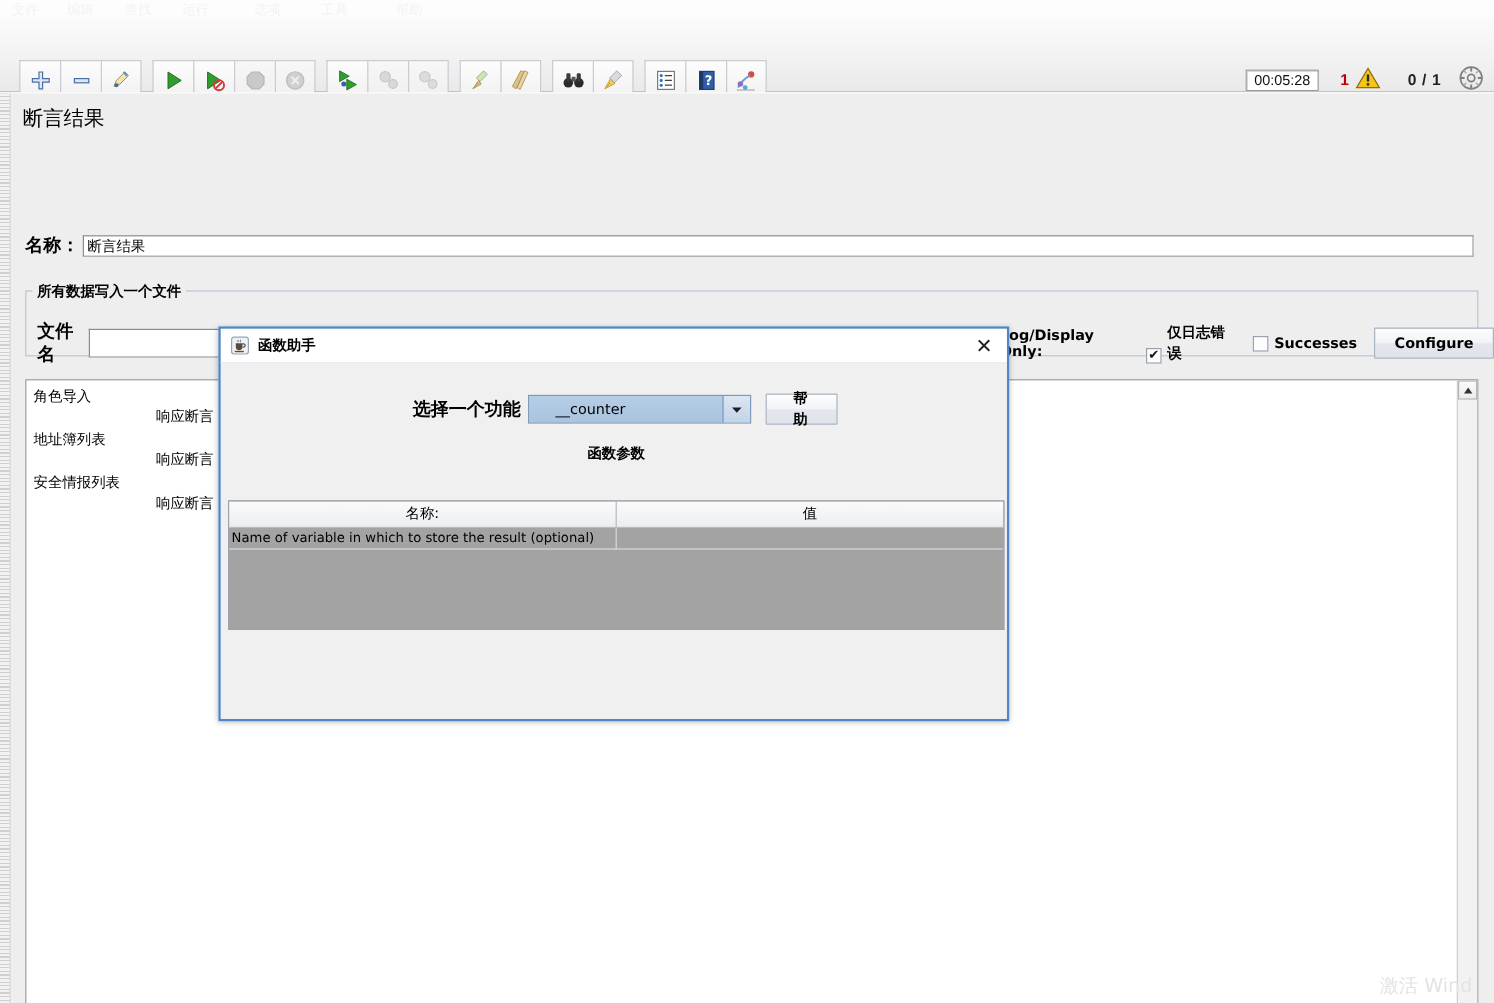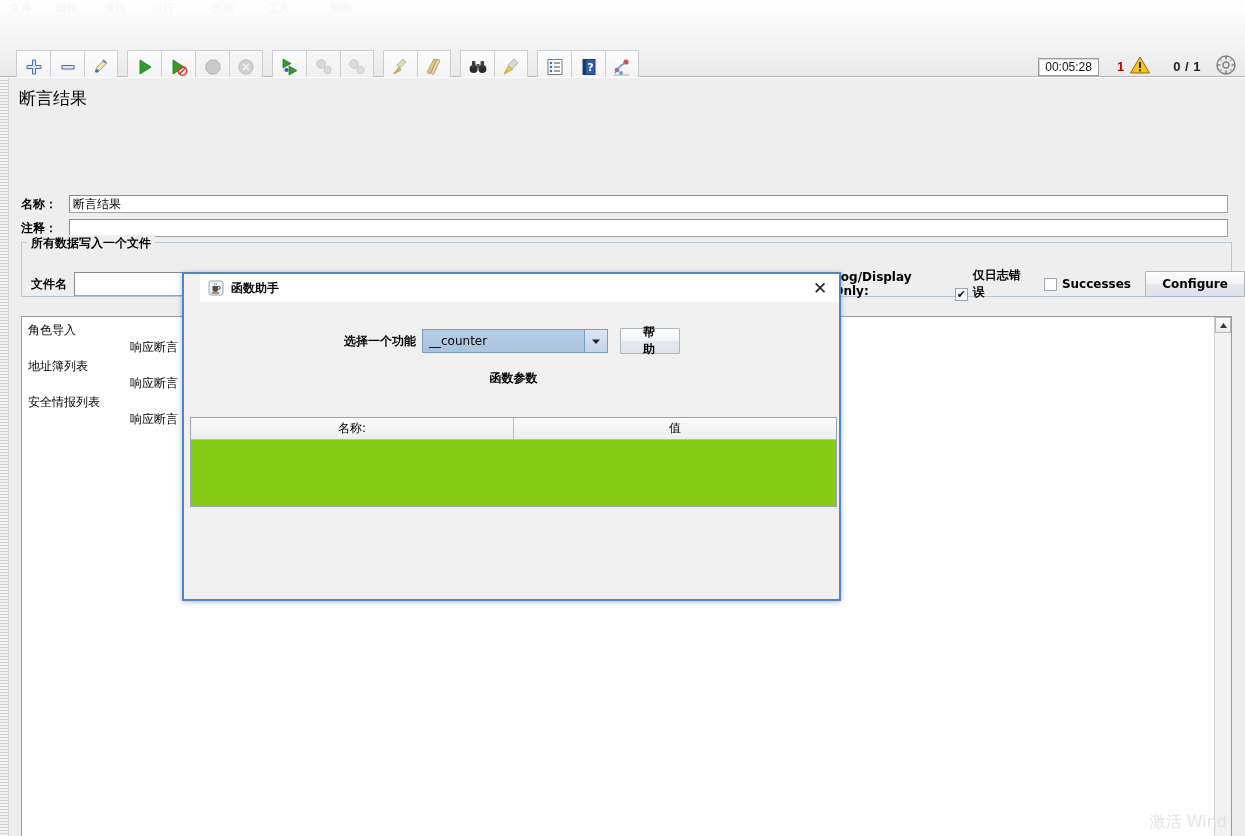--- a/index.html
+++ b/index.html
@@ -68,21 +68,21 @@
   }
   .panel { position: absolute; left: 9px; top: 0; width: 1236px; height: 759px; background: #eeeeee; }
 
   .ptitle {
     position: absolute; left: 10px; top: 9px;
     font-size: 17px; color: #000;
     font-family: "DejaVu Sans", sans-serif;
   }
 
   .frow { position: absolute; display: flex; align-items: center; }
-  .flabel { font-size: 12px; font-weight: bold; color: #000; font-family: Liberation Mono, monospace; }
+  .flabel { font-size: 15px; font-weight: bold; color: #000; font-family: Liberation Mono, monospace; }
   .finput {
     border: 1px solid #a0a0a0; border-top-color: #8a8a8a; border-left-color: #8a8a8a;
     background: #ffffff; height: 18px; line-height: 18px;
     font-size: 12px; padding: 0 3px; box-sizing: border-box; color: #000;
     font-family: "DejaVu Sans", sans-serif;
   }
 
   
   .groupbox {
     position: absolute; left: 12px; top: 164px; width: 1211px; height: 55px;
@@ -144,21 +144,21 @@
   }
 
   
   .dialog {
     position: absolute; left: 182px; top: 272px; width: 659px; height: 329px;
     background: #f0f0f0; box-sizing: border-box;
     border: 2px solid #4f86c6;
     box-shadow: 0 1px 5px rgba(0,0,0,.28);
   }
   .dlg-title {
-    position: absolute; left: 16px; top: 0; right: 0; height: 28px;
+    position: absolute; left: 0; top: 0; right: 0; height: 28px;
     background: #ffffff; border-bottom: 1px solid #d2dbe4;
     display: flex; align-items: center;
   }
   .dlg-title .jicon { margin-left: 8px; width: 16px; height: 16px; }
   .dlg-title .ttext {
     margin-left: 7px; font-size: 12px; font-weight: bold;
     font-family: "DejaVu Sans", sans-serif; color: #000;
   }
   .dlg-close {
     position: absolute; right: 4px; top: 3px; width: 30px; height: 22px;
@@ -169,37 +169,37 @@
 
   .selrow { position: absolute; left: 0; top: 26px; width: 659px; display: flex; align-items: center; }
   .combo {
     width: 186px; height: 24px; box-sizing: border-box;
     background: linear-gradient(to bottom,#b6cde5,#a9c4e0);
     border: 1px solid #7d9cbb;
     display: flex; align-items: center; position: relative;
   }
   .combo .cval {
     font-size: 12px; font-family: "DejaVu Sans", sans-serif; color: #000;
-    padding-left: 6px; font-weight: normal;
+    padding-left: 22px; font-weight: normal;
   }
   .combo .carrow {
     position: absolute; right: 0; top: 0; width: 22px; height: 22px;
     background: linear-gradient(to bottom,#dbe6f2,#c2d4e8);
     border-left: 1px solid #7d9cbb;
     display: flex; align-items: center; justify-content: center;
   }
 
   .fparams {
     position: absolute; top: 68px; left: 0; width: 659px; text-align: center;
     font-size: 12px; font-weight: bold; font-family: "DejaVu Sans", sans-serif;
   }
 
   .ptable {
-    position: absolute; left: 6px; top: 115px; width: 647px; height: 90px;
-    border: 1px solid #9aa3ad; background: #84cc16; box-sizing: border-box;
+    position: absolute; left: 6px; top: 115px; width: 647px; height: 108px;
+    border: 1px solid #9aa3ad; background: #a3a3a3; box-sizing: border-box;
   }
   .ptable table { border-collapse: collapse; width: 100%; table-layout: fixed; }
   .ptable th {
     background: linear-gradient(to bottom,#fbfbfb,#eceef0);
     border-right: 1px solid #b6bcc4; border-bottom: 1px solid #b6bcc4;
     font-size: 12px; font-weight: normal; height: 19px;
     font-family: "DejaVu Sans", sans-serif; color: #000;
   }
   .ptable td {
     border-right: 1px solid #d6dade; border-bottom: 1px solid #d6dade;
@@ -415,24 +415,20 @@
 
     <div class="panel">
 
       <div class="ptitle">断言结果</div>
 
       <div class="frow" style="left:12px; top:117px; width:1211px;">
         <span class="flabel" style="width:48px;">名称：</span>
         <input class="finput" style="width: 1159px;" value="断言结果">
       </div>
 
-      <div class="frow" style="left:12px; top:141px; width:1211px;">
-        <span class="flabel" style="width:48px;">注释：</span>
-        <input class="finput" style="width: 1159px;" value="">
-      </div>
 
       <div class="groupbox"></div>
       <div class="gbtitle">所有数据写入一个文件</div>
 
       <div class="frow" style="left:22px; top:189px;">
         <span class="flabel" style="width:45px;">文件名</span>
         <input class="finput" style="width: 712px; height: 24px;" value="">
         <div class="btn small" style="margin-left:6px; width:61px; height:22px; display:flex; align-items:center; justify-content:center;">浏览...</div>
         <span class="lbl-b" style="margin-left:10px;">Log/Display Only:</span>
         <span class="chkrow" style="margin-left:9px;align-items:flex-end;">
@@ -523,20 +519,24 @@
               <col style="width:50%">
               <col style="width:50%">
             </colgroup>
           <thead>
             <tr>
               <th>名称:</th>
               <th>值</th>
             </tr>
           </thead>
           <tbody>
+            <tr>
+              <td>Name of variable in which to store the result (optional)</td>
+              <td></td>
+            </tr>
           </tbody>
         </table>
       </div>
 
 
 
     </div>
   </div>
 
 </div>

